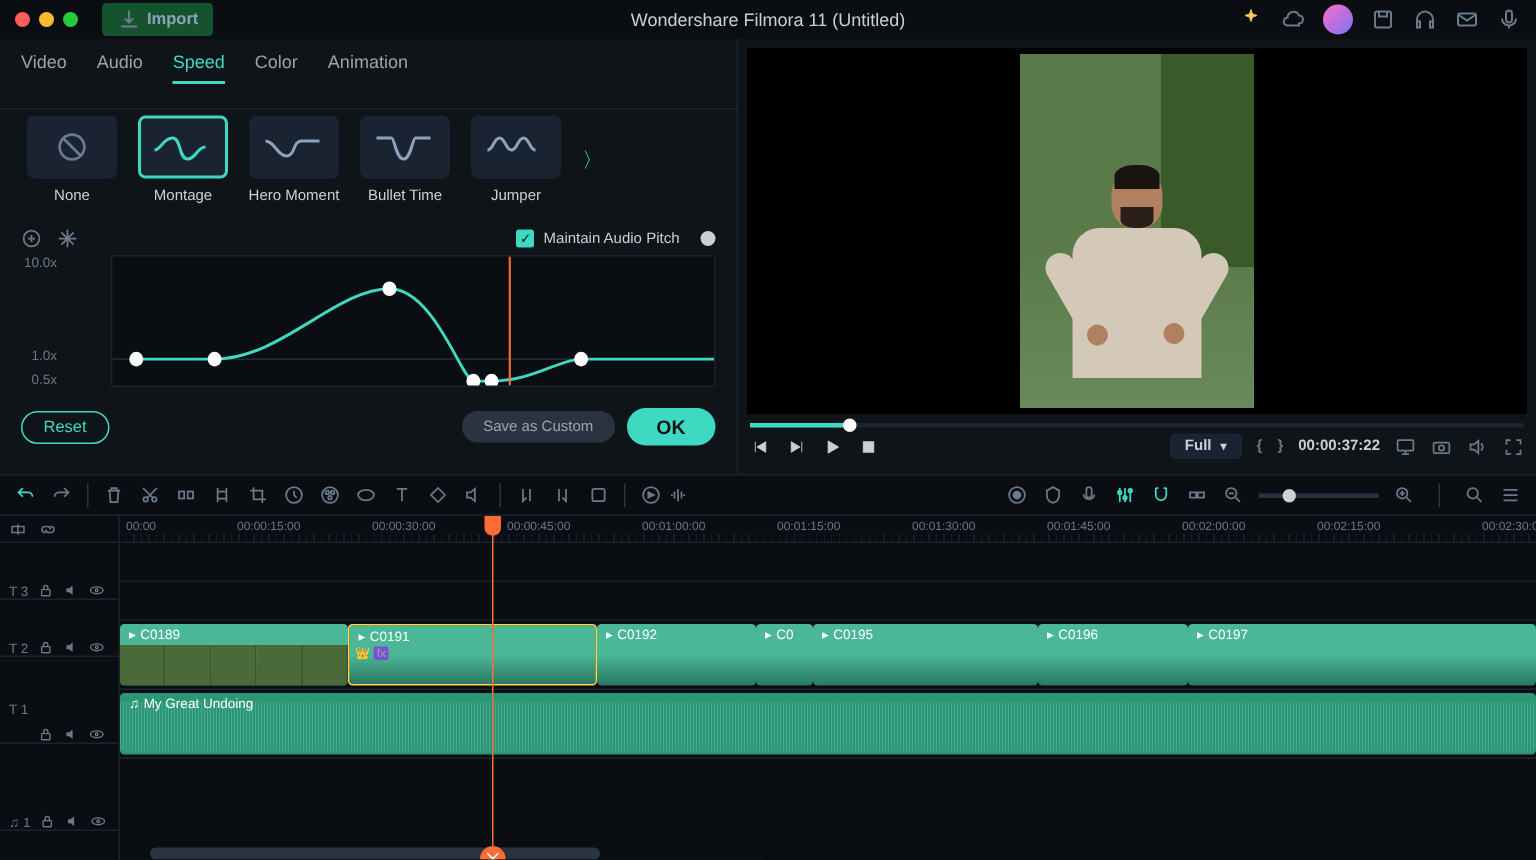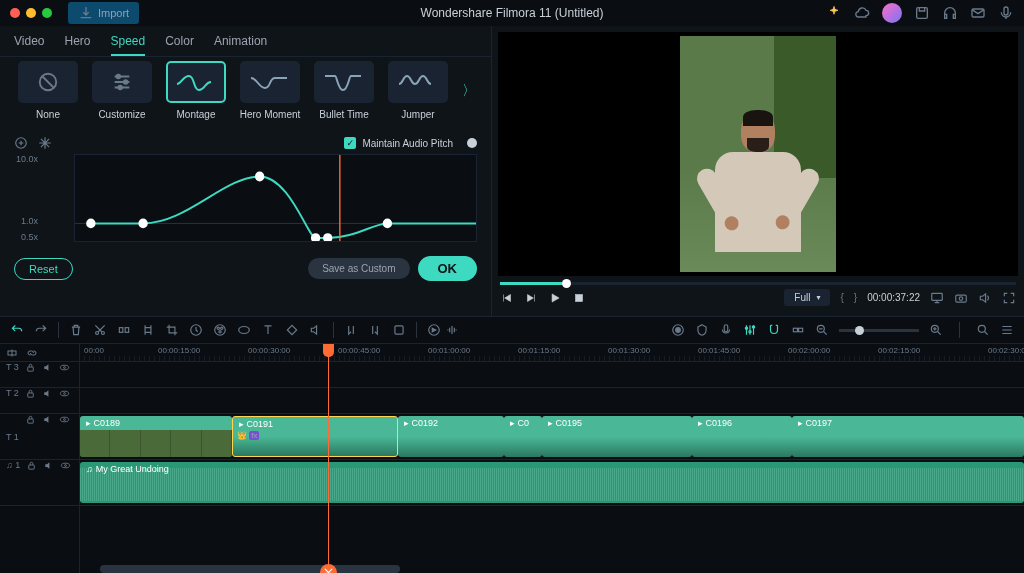--- a/index.html
+++ b/index.html
@@ -3,30 +3,30 @@
 <meta charset="utf-8">
 <style>
 * { margin: 0; padding: 0; box-sizing: border-box; font-family: -apple-system, BlinkMacSystemFont, "Segoe UI", sans-serif; }
 body { background: #0f1419; color: #9ca3af; font-size: 11px; width: 1024px; height: 573px; overflow: hidden; display: flex; flex-direction: column; }
 
 
 .titlebar { height: 26px; display: flex; align-items: center; padding: 0 10px; background: #0a0e13; position: relative; }
 .traffic-lights { display: flex; gap: 6px; }
 .tl { width: 10px; height: 10px; border-radius: 50%; }
 .tl-r { background: #ff5f56; } .tl-y { background: #ffbd2e; } .tl-g { background: #27c93f; }
-.import-btn { margin-left: 16px; background: #0c4a6e; border: none; color: #8ba3b8; padding: 3px 10px; border-radius: 3px; font-size: 11px; display: flex; align-items: center; gap: 4px; }
+.import-btn { margin-left: 16px; background: #14532d; border: none; color: #8ba3b8; padding: 3px 10px; border-radius: 3px; font-size: 11px; display: flex; align-items: center; gap: 4px; font-weight: bold; }
 .title { position: absolute; left: 50%; transform: translateX(-50%); color: #c8d0d8; font-size: 12px; }
 .titlebar-right { margin-left: auto; display: flex; gap: 12px; align-items: center; }
 .tb-icon { width: 16px; height: 16px; display: flex; align-items: center; justify-content: center; color: #6b7a8a; stroke: currentColor; }
 .avatar { width: 20px; height: 20px; border-radius: 50%; background: linear-gradient(135deg,#ff6ec7,#7873f5); }
 
 
 .upper { flex: 0 0 290px; display: flex; background: #0f1419; }
 .panel-left { flex: 0 0 492px; border-right: 1px solid #1a2332; display: flex; flex-direction: column; }
-.tabs { display: flex; gap: 20px; padding: 8px 14px 0; border-bottom: 1px solid #1a2332; }
+.tabs { display: flex; gap: 20px; padding: 8px 14px 16px; border-bottom: 1px solid #1a2332; }
 .tab { padding-bottom: 6px; color: #9ca3af; font-size: 12px; cursor: pointer; }
 .tab.active { color: #3dd9c1; border-bottom: 2px solid #3dd9c1; }
 .subtabs { padding: 10px 14px; }
 .subtab-pill { display: flex; background: #1a2332; border-radius: 16px; width: 260px; }
 .subtab { flex: 1; text-align: center; padding: 5px 0; font-size: 11px; cursor: pointer; border-radius: 16px; }
 .subtab.active { color: #3dd9c1; }
 .subtab .fire { color: #ff9800; margin-left: 4px; }
 
 .presets { display: flex; gap: 6px; padding: 4px 14px 14px; align-items: center; }
 .preset { width: 68px; display: flex; flex-direction: column; align-items: center; gap: 6px; cursor: pointer; }
@@ -62,21 +62,21 @@
 .body { width: 86px; height: 100px; background: #d4c8b8; border-radius: 18px 18px 0 0; margin: 0 auto; position: relative; }
 .arm { position: absolute; width: 20px; height: 60px; background: #d4c8b8; border-radius: 10px; }
 .arm-l { left: -8px; top: 14px; transform: rotate(-30deg); } .arm-r { right: -8px; top: 14px; transform: rotate(30deg); }
 .hand { position: absolute; bottom: -8px; left: 2px; width: 14px; height: 14px; background: #b08060; border-radius: 50%; }
 .trees { position: absolute; right: 0; top: 0; width: 40%; height: 60%; background: #3a5a2a; }
 
 .progress-bar { height: 3px; background: #1a2332; margin: 6px 2px 0; position: relative; }
 .progress-fill { position: absolute; left: 0; top: 0; height: 100%; width: 12%; background: #3dd9c1; }
 .progress-knob { position: absolute; left: 12%; top: -3px; width: 9px; height: 9px; background: #fff; border-radius: 50%; }
 
-.preview-ctrl { display: flex; align-items: center; padding: 4px 2px; gap: 10px; }
+.preview-ctrl { display: flex; align-items: center; padding: 4px 2px; gap: 10px; font-weight: bold; }
 .pc-left { display: flex; gap: 10px; }
 .pc-icon { width: 14px; height: 14px; stroke: #c8d0d8; fill: #c8d0d8; }
 .pc-right { margin-left: auto; display: flex; align-items: center; gap: 10px; color: #c8d0d8; font-size: 10px; }
 .full-sel { background: #1a2332; padding: 3px 10px; border-radius: 3px; display: flex; align-items: center; gap: 6px; }
 .braces { color: #6b7a8a; }
 .timecode { color: #c8d0d8; }
 
 
 .tl-toolbar { height: 28px; background: #0a0e13; border-top: 1px solid #1a2332; border-bottom: 1px solid #1a2332; display: flex; align-items: center; padding: 0 10px; gap: 4px; }
 .tl-toolbar .grp { display: flex; gap: 10px; align-items: center; }
@@ -90,21 +90,21 @@
 .timeline { flex: 1; display: flex; background: #0a0e13; overflow: hidden; }
 .tl-left { width: 80px; flex-shrink: 0; border-right: 1px solid #1a2332; }
 .tl-right { flex: 1; position: relative; overflow: hidden; }
 .ruler { height: 18px; border-bottom: 1px solid #1a2332; position: relative; font-size: 8px; color: #6b7a8a; }
 .ruler-tick { position: absolute; top: 2px; }
 .ruler-marks { position: absolute; inset: 0; background-image: repeating-linear-gradient(90deg, transparent 0, transparent 4px, #2a3441 4px, #2a3441 5px); opacity: 0.4; top: 12px; }
 .playhead { position: absolute; top: 0; bottom: 0; width: 1px; background: #ff6b35; left: 248px; z-index: 10; }
 .playhead-handle { position: absolute; top: -1px; left: -5px; width: 11px; height: 14px; background: #ff6b35; border-radius: 2px 2px 5px 5px; }
 .playhead-cut { position: absolute; bottom: -8px; left: -8px; width: 17px; height: 17px; background: #ff6b35; border-radius: 50%; display: flex; align-items: center; justify-content: center; }
 
-.track-head { height: 26px; display: flex; align-items: flex-start; gap: 6px; padding: 0 6px; font-size: 9px; color: #6b7a8a; border-bottom: 1px solid #1a2332; }
+.track-head { height: 26px; display: flex; align-items: flex-end; gap: 6px; padding: 0 6px; font-size: 9px; color: #6b7a8a; border-bottom: 1px solid #1a2332; margin-top: 12px; }
 .track-head.tall { height: 46px; }
 .tl-left .row0 { height: 18px; border-bottom: 1px solid #1a2332; display: flex; align-items: center; padding: 0 6px; gap: 8px; }
 .track-ic { width: 11px; height: 11px; }
 
 .track { height: 26px; border-bottom: 1px solid #1a2332; position: relative; }
 .track.tall { height: 46px; }
 .clip { position: absolute; top: 2px; bottom: 2px; background: #3aa88a; border-radius: 3px; overflow: hidden; }
 .clip.video { background: linear-gradient(#4ab896 50%, #2a7860); }
 .clip.sel { border: 1.5px solid #ffd54f; background: linear-gradient(#4ab896 50%, #2a7860); }
 .clip-label { position: absolute; top: 2px; left: 6px; font-size: 9px; color: #fff; display: flex; gap: 3px; align-items: center; }
@@ -153,45 +153,34 @@
         <rect x="9" y="3" width="6" height="12" rx="3"></rect>
         <path d="M5 11a7 7 0 0014 0M12 18v3"></path>
       </svg>
   </div>
 </div>
 
 <div class="upper">
   <div class="panel-left">
     <div class="tabs">
       <div class="tab">Video</div>
-      <div class="tab">Hero</div>
+      <div class="tab">Audio</div>
       <div class="tab active">Speed</div>
       <div class="tab">Color</div>
       <div class="tab">Animation</div>
     </div>
     <div class="presets">
       <div class="preset">
         <div class="preset-box">
             <svg width="22" height="22" viewBox="0 0 24 24" fill="none" stroke="#6b7a8a" stroke-width="2">
               <circle cx="12" cy="12" r="9"></circle>
               <path d="M6 6l12 12"></path>
             </svg>
           </div>
         <span class="preset-label">None</span>
-      </div>
-      <div class="preset">
-        <div class="preset-box">
-            <svg width="22" height="22" viewBox="0 0 24 24" fill="none" stroke="#6b7a8a" stroke-width="2">
-              <path d="M4 6h16M4 12h16M4 18h16"></path>
-              <circle cx="8" cy="6" r="2" fill="#6b7a8a"></circle>
-              <circle cx="16" cy="12" r="2" fill="#6b7a8a"></circle>
-              <circle cx="10" cy="18" r="2" fill="#6b7a8a"></circle>
-            </svg>
-          </div>
-        <span class="preset-label">Customize</span>
       </div>
       <div class="preset sel">
         <div class="preset-box">
             <svg width="42" height="24" viewBox="0 0 42 24" fill="none" stroke="#3dd9c1" stroke-width="2">
               <path d="M2 14c4 0 6-8 12-8s4 14 10 14 6-8 12-8"></path>
             </svg>
           </div>
         <span class="preset-label">Montage</span>
       </div>
       <div class="preset">

